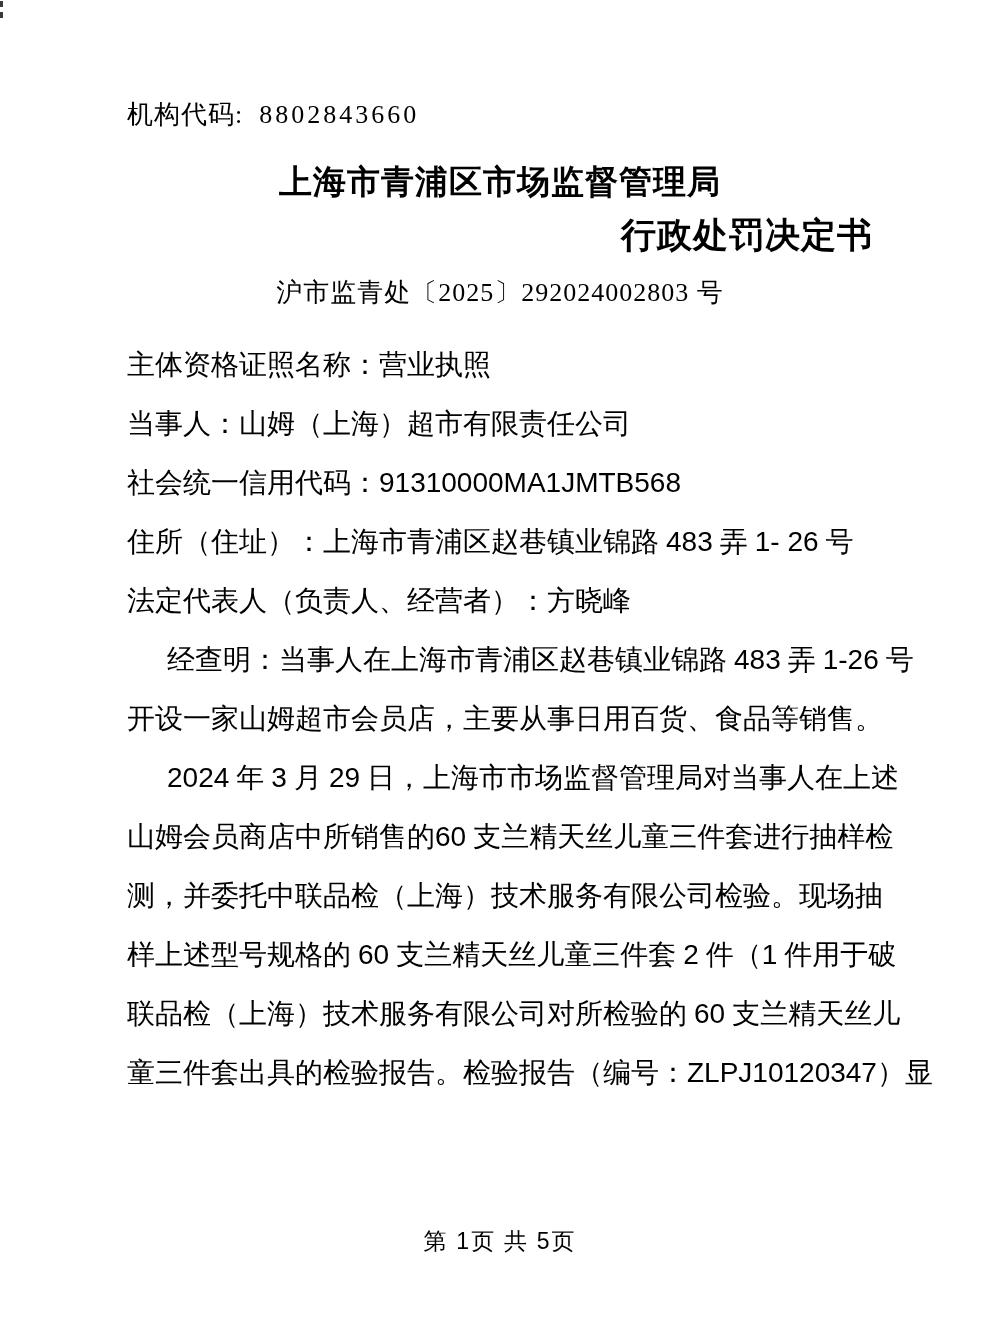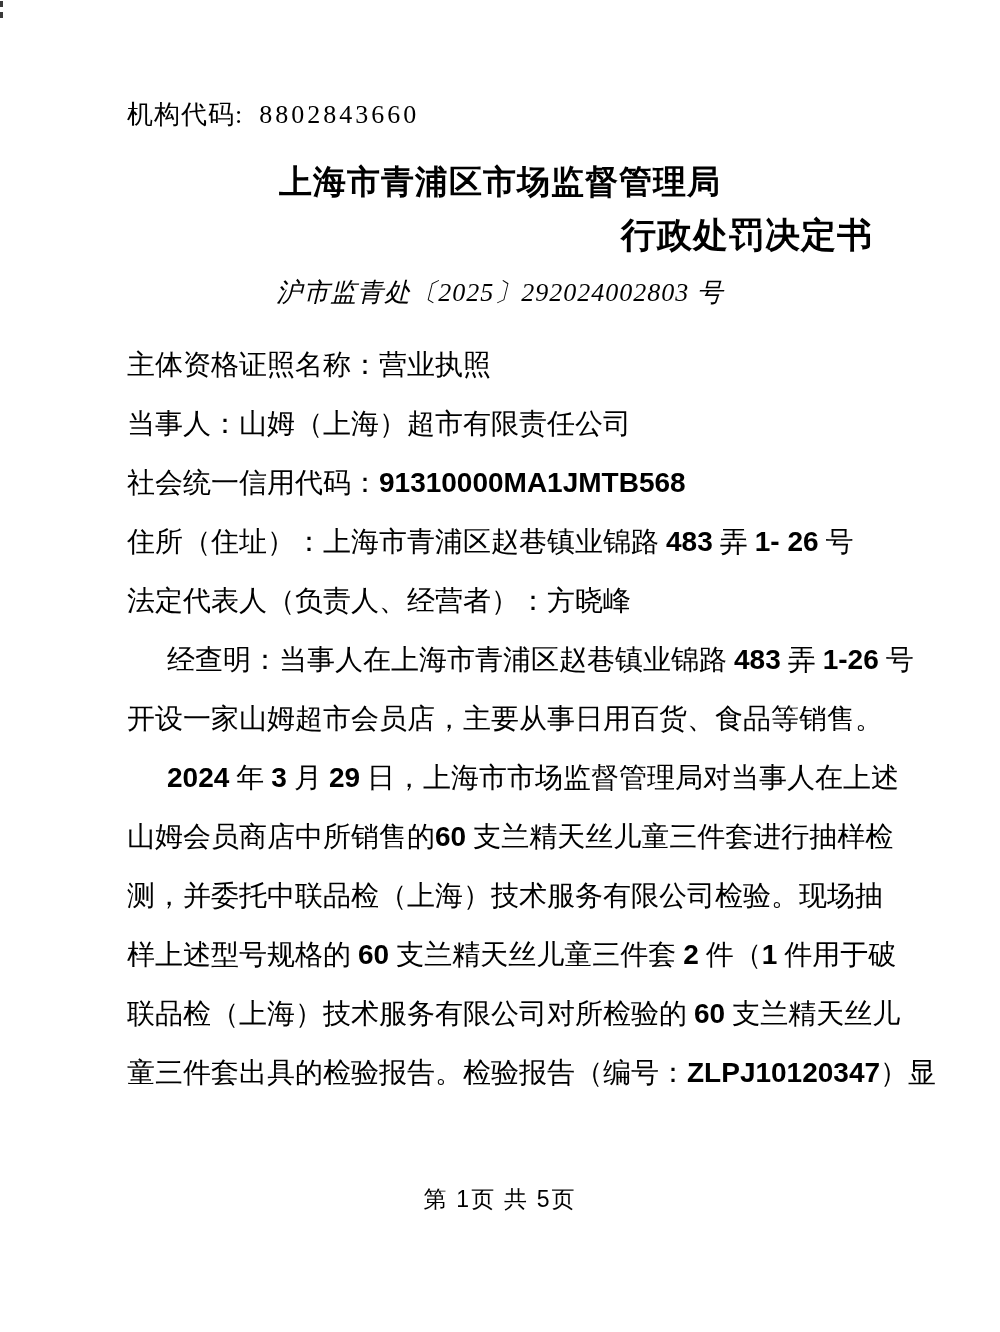--- a/index.html
+++ b/index.html
@@ -46,43 +46,42 @@
     font-weight: bold;
     text-align: right;
     letter-spacing: 1px;
   }
   .doc-number {
     margin-top: 10px;
     font-size: 26px;
     line-height: 40px;
     text-align: center;
     letter-spacing: 1px;
-    font-style: italic;
   }
   .lines { margin-top: 22px; }
   .line {
     font-size: 28px;
     line-height: 59px;
     white-space: nowrap;
     letter-spacing: 0px;
   }
   .indent { text-indent: 40px; }
   
   .num {
     font-family: "Liberation Sans", "DejaVu Sans", sans-serif;
-    font-weight: 700;
+    font-weight: 400;
     letter-spacing: 0px;
   }
   .numlite {
     font-family: "Liberation Sans", "DejaVu Sans", sans-serif;
     font-weight: 400;
   }
   .footer {
     position: absolute;
-    top: 1184px;
+    top: 1226px;
     left: 0;
     width: 100%;
     text-align: center;
     font-size: 23px;
     line-height: 30px;
     letter-spacing: 2px;
   }
 </style>
 </head>
 <body>

